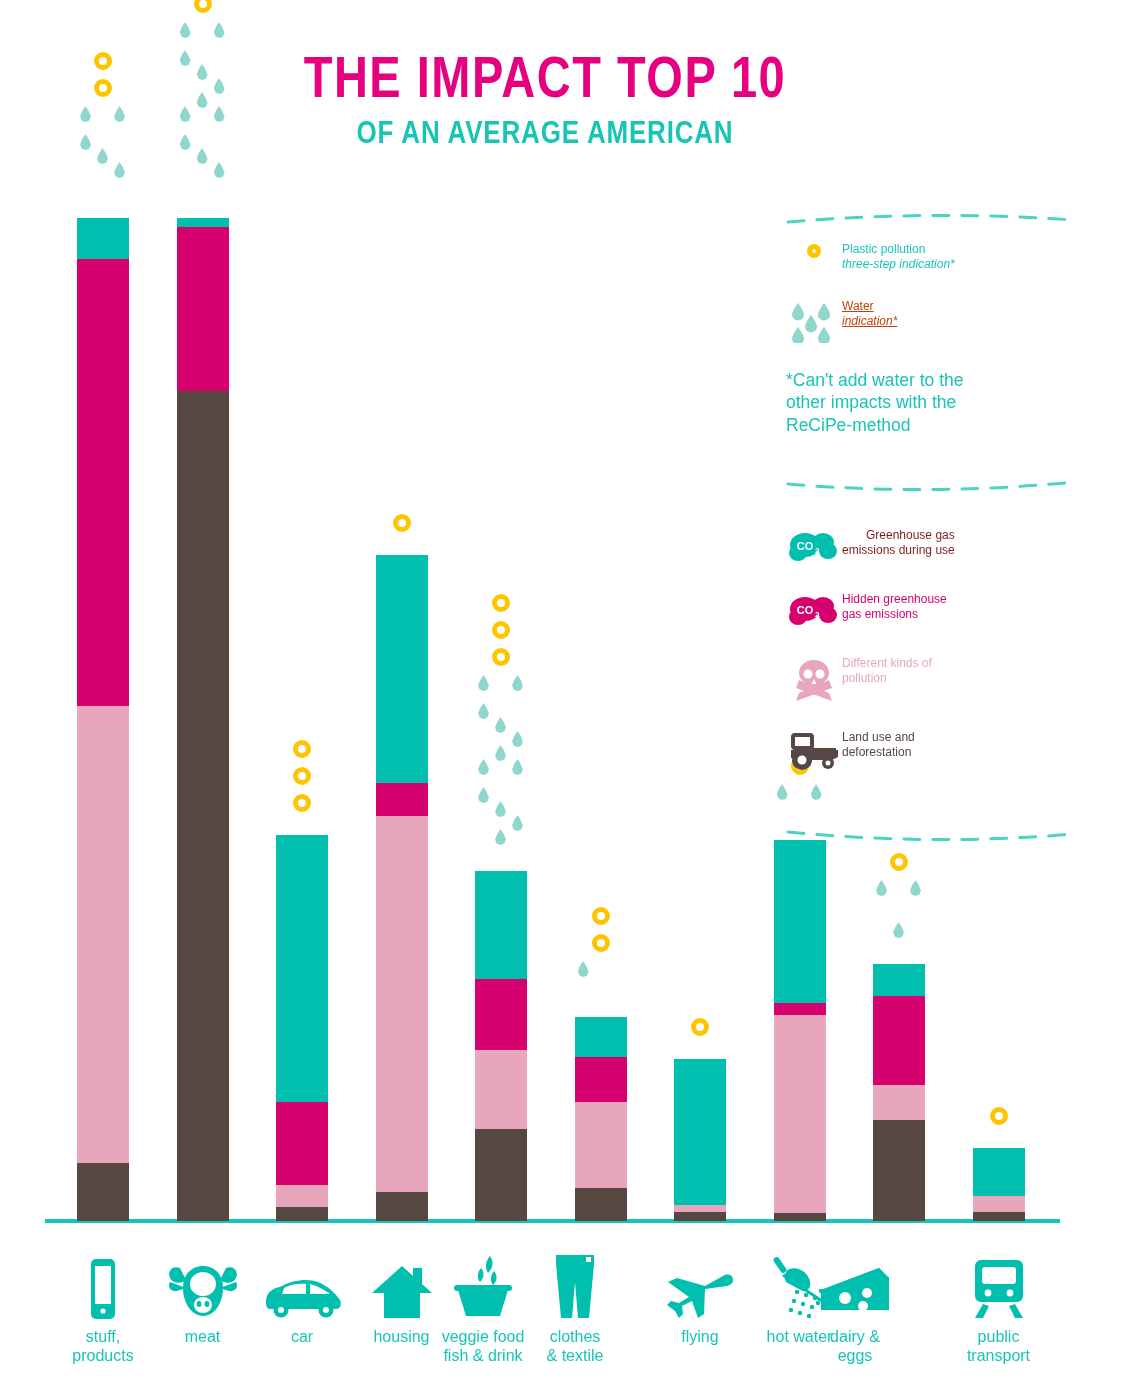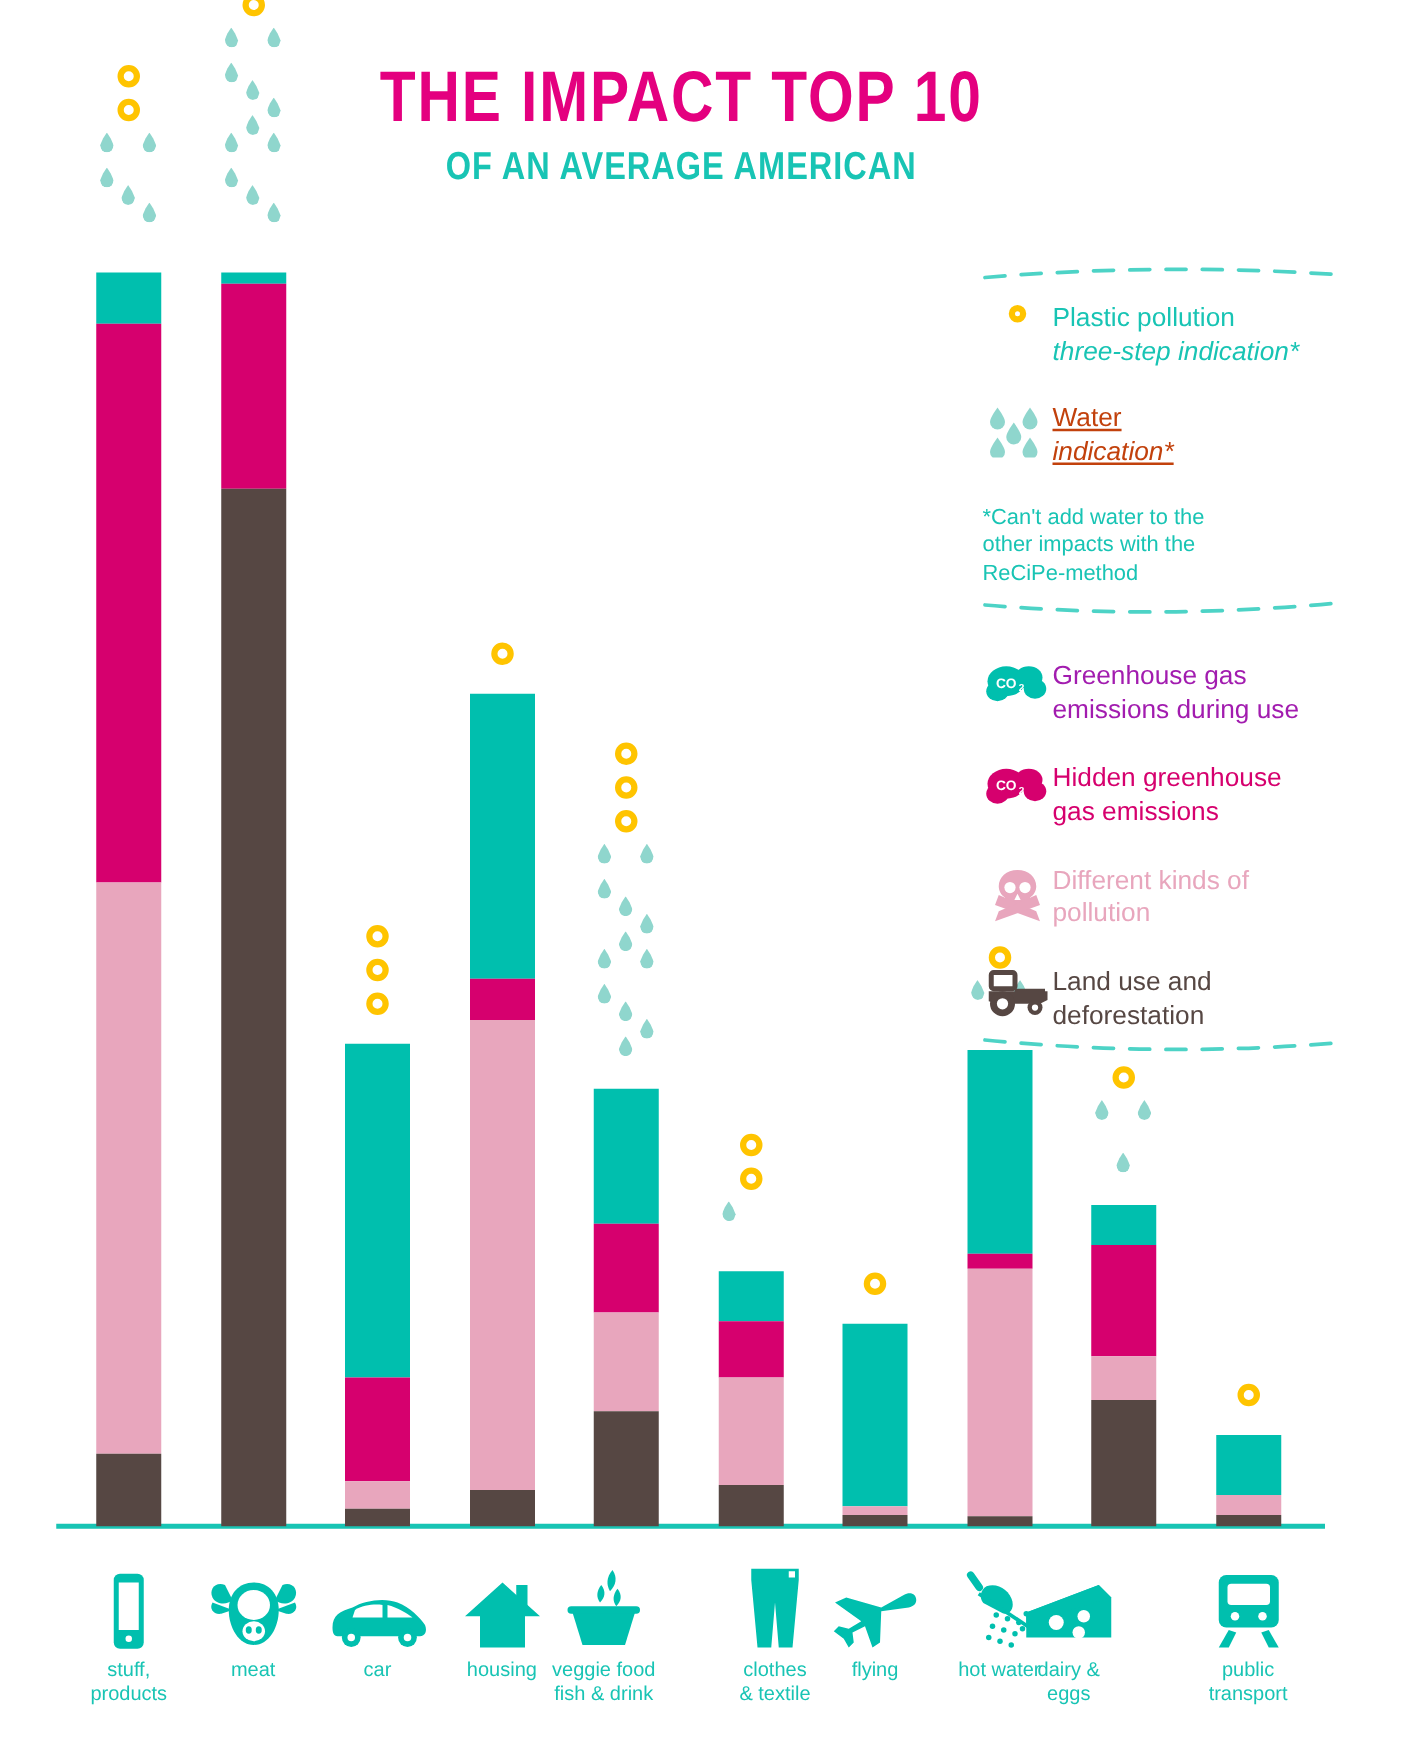--- a/index.html
+++ b/index.html
@@ -56,21 +56,21 @@
   .xlabel {
     margin-top: 8px; font-size: 16px; color: #18c4b4;
     line-height: 1.18; white-space: pre-line;
     font-family: "Liberation Sans", sans-serif;
   }
 
   
   .legend { position: absolute; }
   .legend-row { display: flex; align-items: flex-start; margin-bottom: 26px; }
   .legend-ico { width: 56px; flex: 0 0 56px; display: flex; justify-content: center; align-items: flex-start; padding-top: 2px; }
-  .legend-txt { font-size: 21px; line-height: 1.28; }
+  .legend-txt { font-size: 12px; line-height: 1.28; }
   .legend-txt .l1 { display: block; }
   .legend-txt .l2 { display: block; }
   .ital { font-style: italic; }
   .note { font-size: 17.5px; line-height: 1.3; color: #18c4b4; white-space: pre-line; }
 
   .dash-top, .dash-bot { position: absolute; left: 0; width: 100%; height: 14px; }
 </style>
 </head>
 <body>
 
@@ -289,21 +289,21 @@
                 <path d="M29 14 C25 19 25 24 28 28 C32 24 33 19 29 14 Z"></path>
                 <path d="M42 17 C38 22 38 27 41 31 C45 27 46 22 42 17 Z"></path>
                 <path d="M6 36 L56 36 L48 62 L14 62 Z"></path>
                 <rect x="2" y="31" width="58" height="6" rx="3"></rect>
               </g>
             </svg>
           </div>
           <div class="xlabel">veggie food
 fish &amp; drink</div>
         </div>
-        <div class="xitem" style="left: 570px; top: 1256px; width: 100px;">
+        <div class="xitem" style="left: 525px; top: 1256px; width: 100px;">
           <div class="xicon">
             <svg width="54" height="66" viewBox="0 0 54 66">
               <g fill="#00bfae">
                 <path d="M8 1 L46 1 L46 10 L41 64 L30 64 L27 28 L24 64 L13 64 L8 10 Z"></path>
               </g>
               <rect x="38" y="3" width="5" height="5" fill="#ffffff"></rect>
             </svg>
           </div>
           <div class="xlabel">clothes
 &amp; textile</div>
@@ -424,21 +424,21 @@
           <g fill="#00bfae">
             <ellipse cx="17" cy="15" rx="15" ry="12"></ellipse>
             <ellipse cx="35" cy="12" rx="11" ry="9"></ellipse>
             <ellipse cx="40" cy="21" rx="9" ry="8"></ellipse>
             <ellipse cx="10" cy="23" rx="9" ry="8"></ellipse>
           </g>
           <text x="17" y="20" font-family="Liberation Sans, sans-serif" font-size="11" font-weight="700" fill="#ffffff" text-anchor="middle">CO</text>
           <text x="27" y="23" font-family="Liberation Sans, sans-serif" font-size="8" font-weight="700" fill="#ffffff">2</text>
         </svg>
       </span>
-      <span class="legend-txt" style="color:#a21caf;">
+      <span class="legend-txt" style="color:#7f1d1d;text-align:right;">
         <span class="l1">Greenhouse gas</span>
         <span class="l2">emissions during use</span>
       </span>
     </div>
 
     <div class="legend-row" style="margin-top:28px;">
       <span class="legend-ico">
         <svg width="52" height="34" viewBox="0 0 52 34">
           <g fill="#d6006e">
             <ellipse cx="17" cy="15" rx="15" ry="12"></ellipse>

